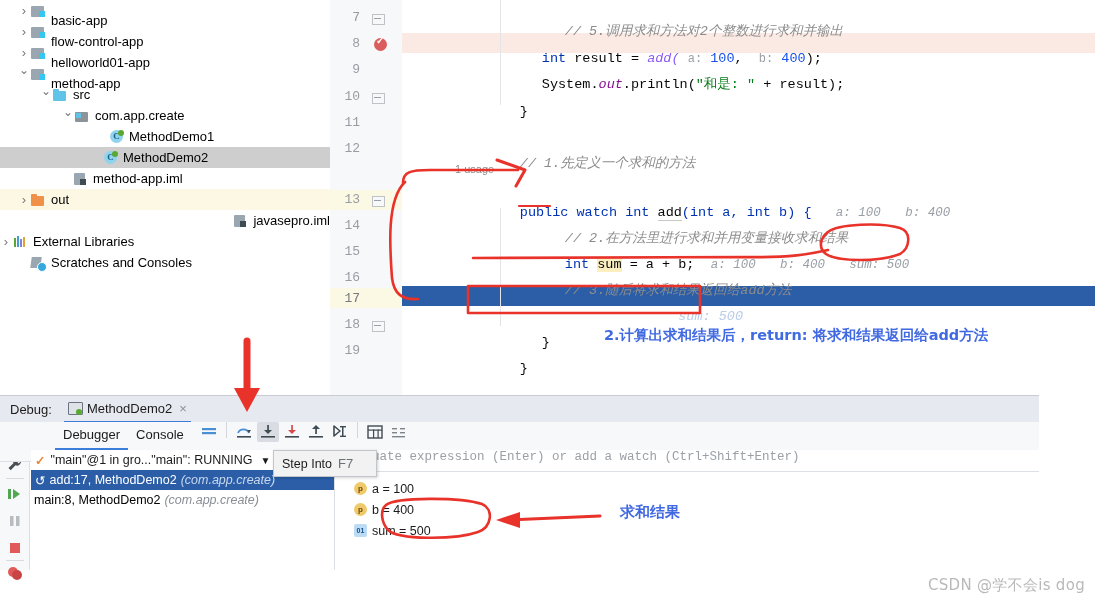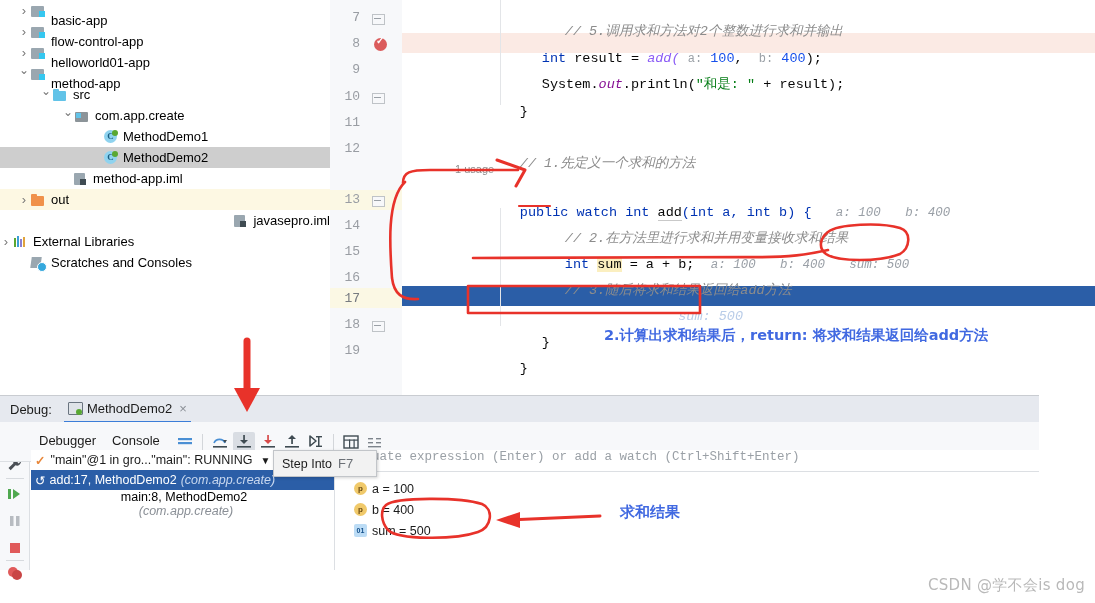--- a/index.html
+++ b/index.html
@@ -198,22 +198,23 @@
   }
   #debug-tab-icon::after{
     content:""; position:absolute; left:8px; top:7px; width:6px; height:6px;
     border-radius:50%; background:#59a832;
   }
   #debug-tab-name { font-size:13px; color:#1b1b1b; }
   #debug-tab-close { margin-left:7px; color:#8a8f96; font-size:13px; }
 
   #debug-toolbar {
     position:absolute; left:0; top:27px; width:1039px; height:40px;
-    background:#f7f8fa; display:flex; align-items:center;
+    background:#f7f8fa; display:flex; align-items:flex-start;
     border-bottom:1px solid #dcdfe3;
+    padding-left:24px;
   }
   .dbg-tab {
     font-size:13px; color:#1b1b1b; padding:0 8px; height:28px; line-height:26px;
   }
   .dbg-tab.active { border-bottom:2px solid #3b7dd8; }
   .tbsep { width:1px; height:16px; background:#d3d6da; margin:0 5px; }
 
   .tbicon { width:22px; height:20px; position:relative; margin:0 1px; }
   .tbicon.sel { background:#d9dde3; border-radius:2px; }
 
@@ -308,21 +309,21 @@
       <div class="tree-row" style="padding-left: 40px;">
         <span class="twisty" style="font-size: 12px; position: relative; top: -3px;">⌄</span>
         <span class="ico ico-folder-blue"></span>
         <span class="tree-label">src</span>
       </div>
       <div class="tree-row" style="padding-left: 62px;">
         <span class="twisty" style="font-size: 12px; position: relative; top: -3px;">⌄</span>
         <span class="ico ico-package"></span>
         <span class="tree-label">com.app.create</span>
       </div>
-      <div class="tree-row" style="padding-left: 90px;">
+      <div class="tree-row" style="padding-left: 68px; margin-left: 28px;">
         <span class="twisty"></span>
         <span class="ico ico-class"></span>
         <span class="tree-label">MethodDemo1</span>
       </div>
       <div class="tree-row sel" style="padding-left: 90px;">
         <span class="twisty"></span>
         <span class="ico ico-class"></span>
         <span class="tree-label">MethodDemo2</span>
       </div>
       <div class="tree-row" style="padding-left: 60px;">
@@ -585,21 +586,21 @@
         <span>"main"@1 in gro..."main": RUNNING</span>
         <span style="margin-left:8px;color:#1b1b1b;font-size:10px;">▼</span>
         <span style="margin-left:8px;color:#6b7076;font-size:9px;">▼</span>
       </div>
 
       <div class="frame-row sel">
         <span style="margin-right:4px;">↺</span>
         <span>add:17, MethodDemo2</span>
         <span class="frame-pkg">(com.app.create)</span>
       </div>
-      <div class="frame-row" style="padding-left:3px;flex-direction:column;">
+      <div class="frame-row" style="padding-left:3px;">
         <span>main:8, MethodDemo2</span>
         <span class="frame-pkg">(com.app.create)</span>
       </div>
     </div>
 
     <div id="vars-pane">
       <div id="eval-field">Evaluate expression (Enter) or add a watch (Ctrl+Shift+Enter)</div>
       <div style="height:6px;"></div>
       <div class="var-row">
         <span class="var-ico p">p</span>

